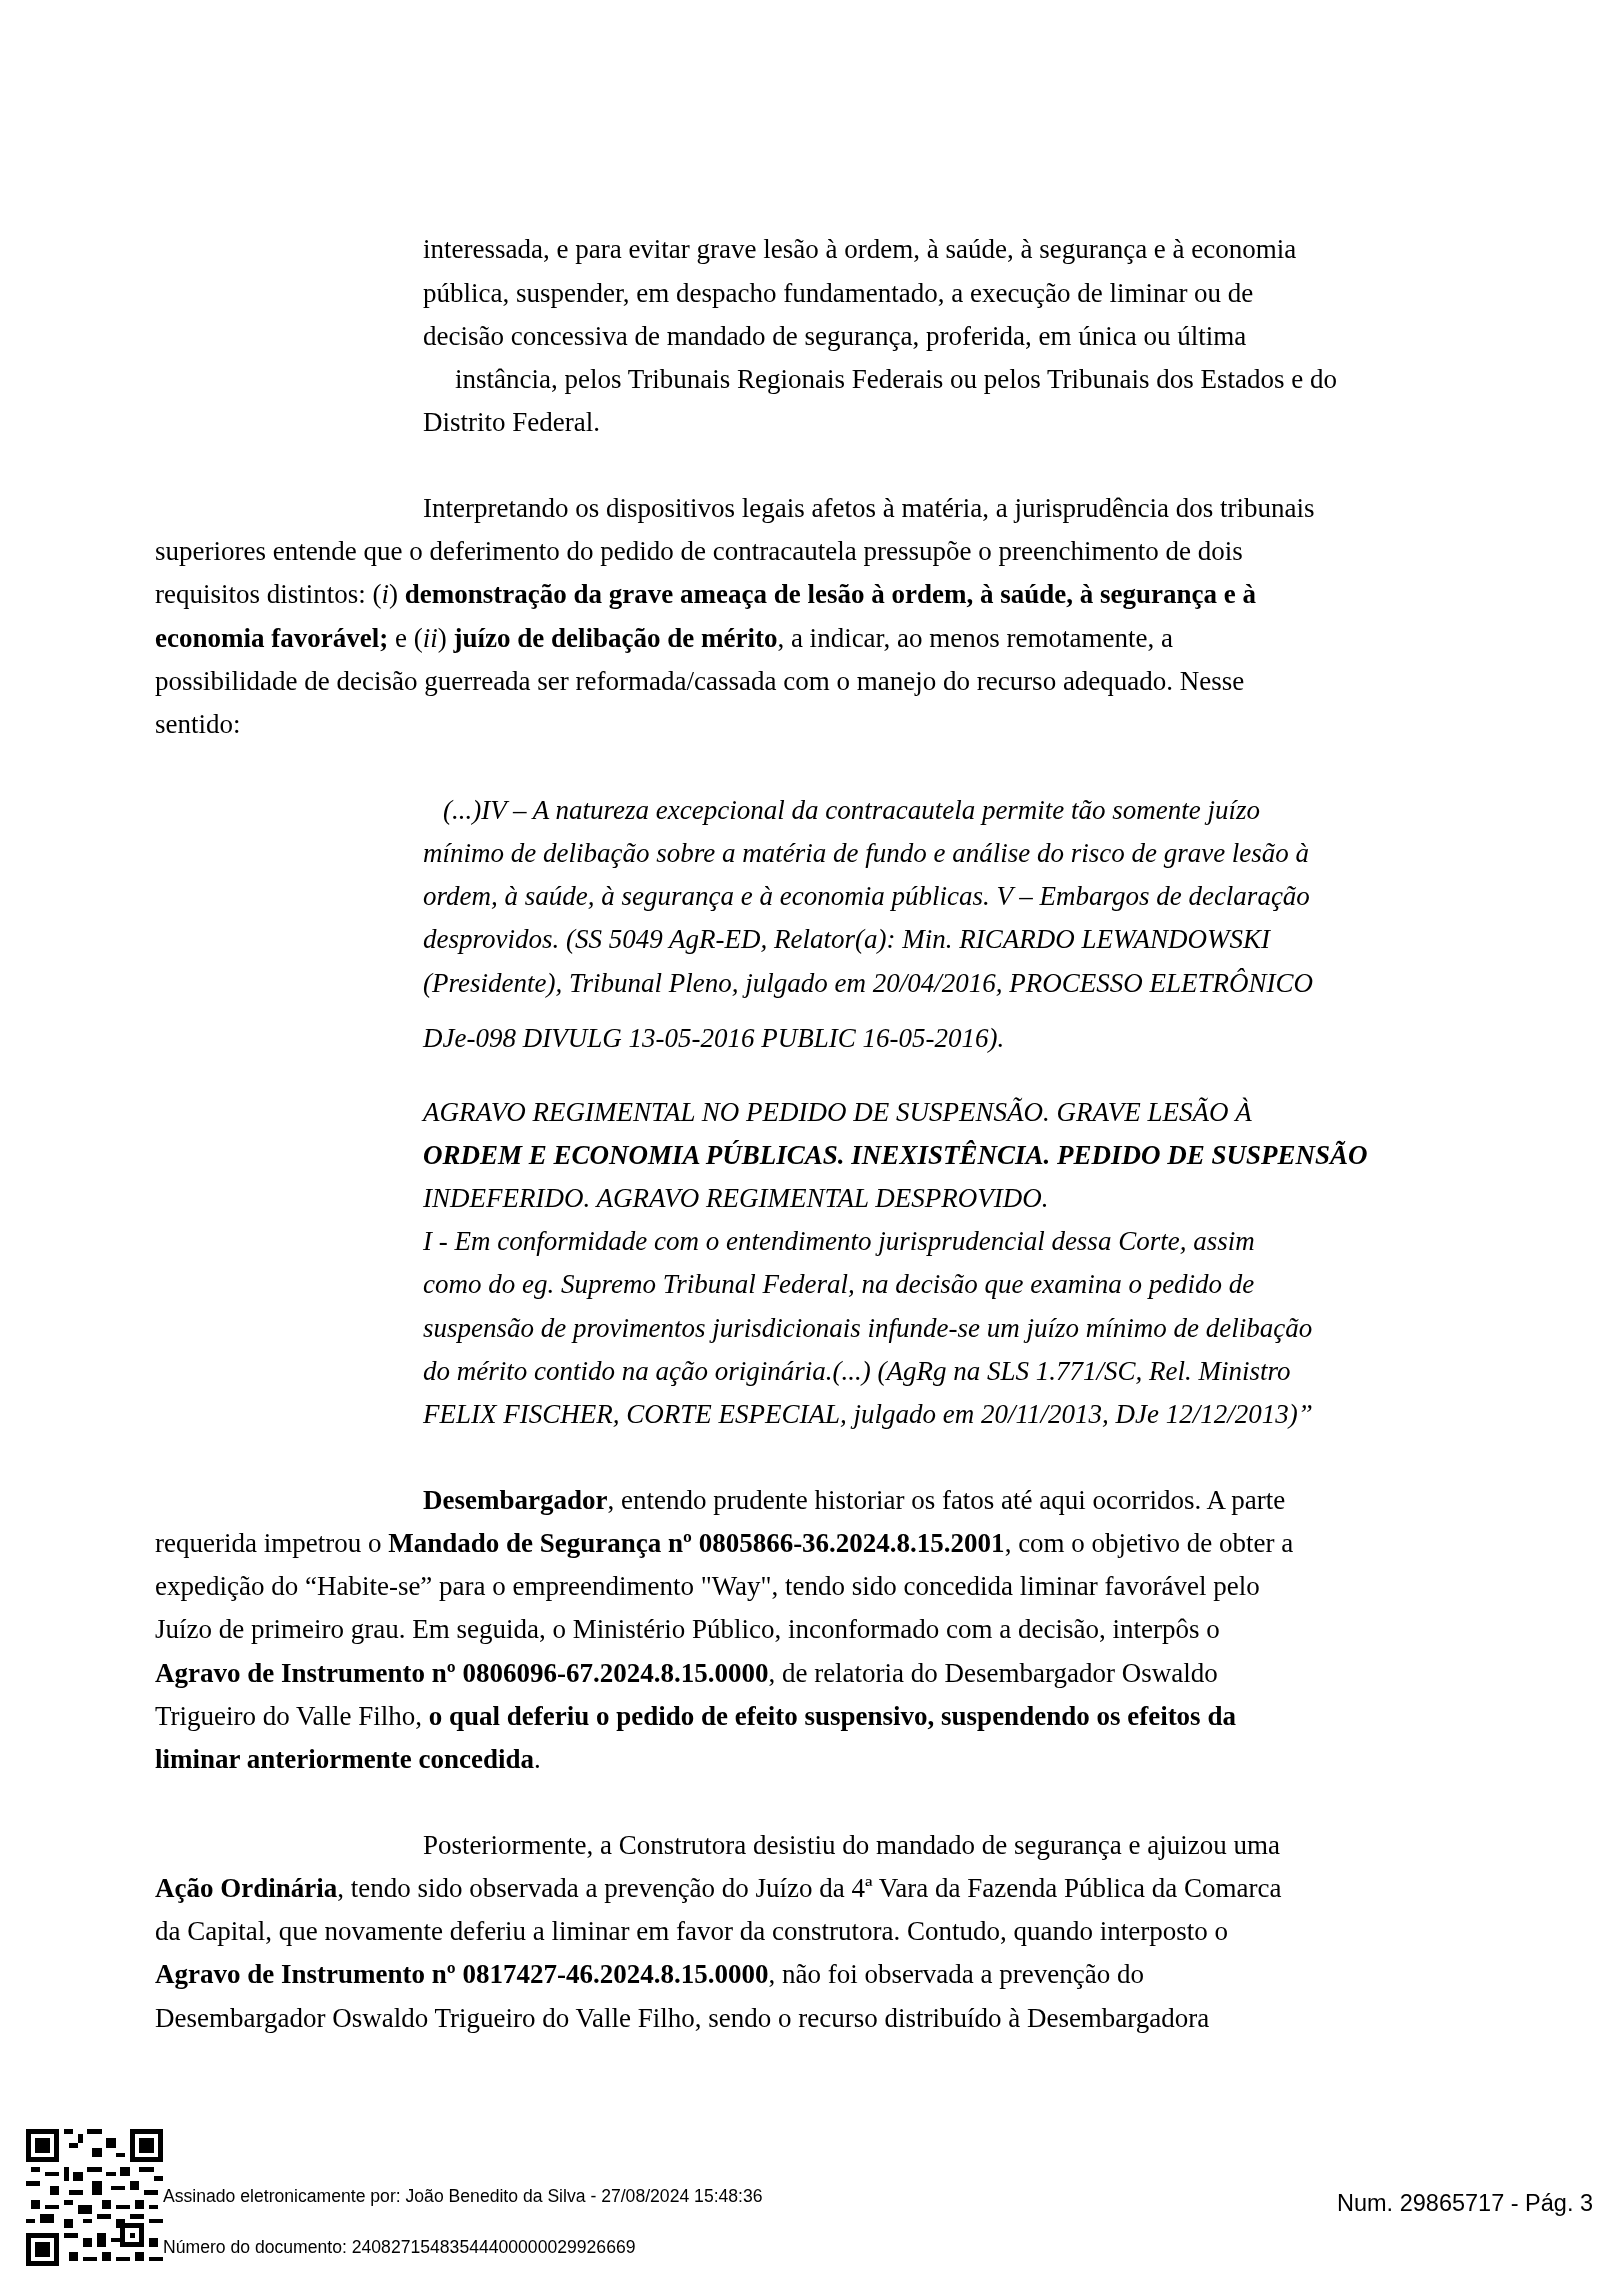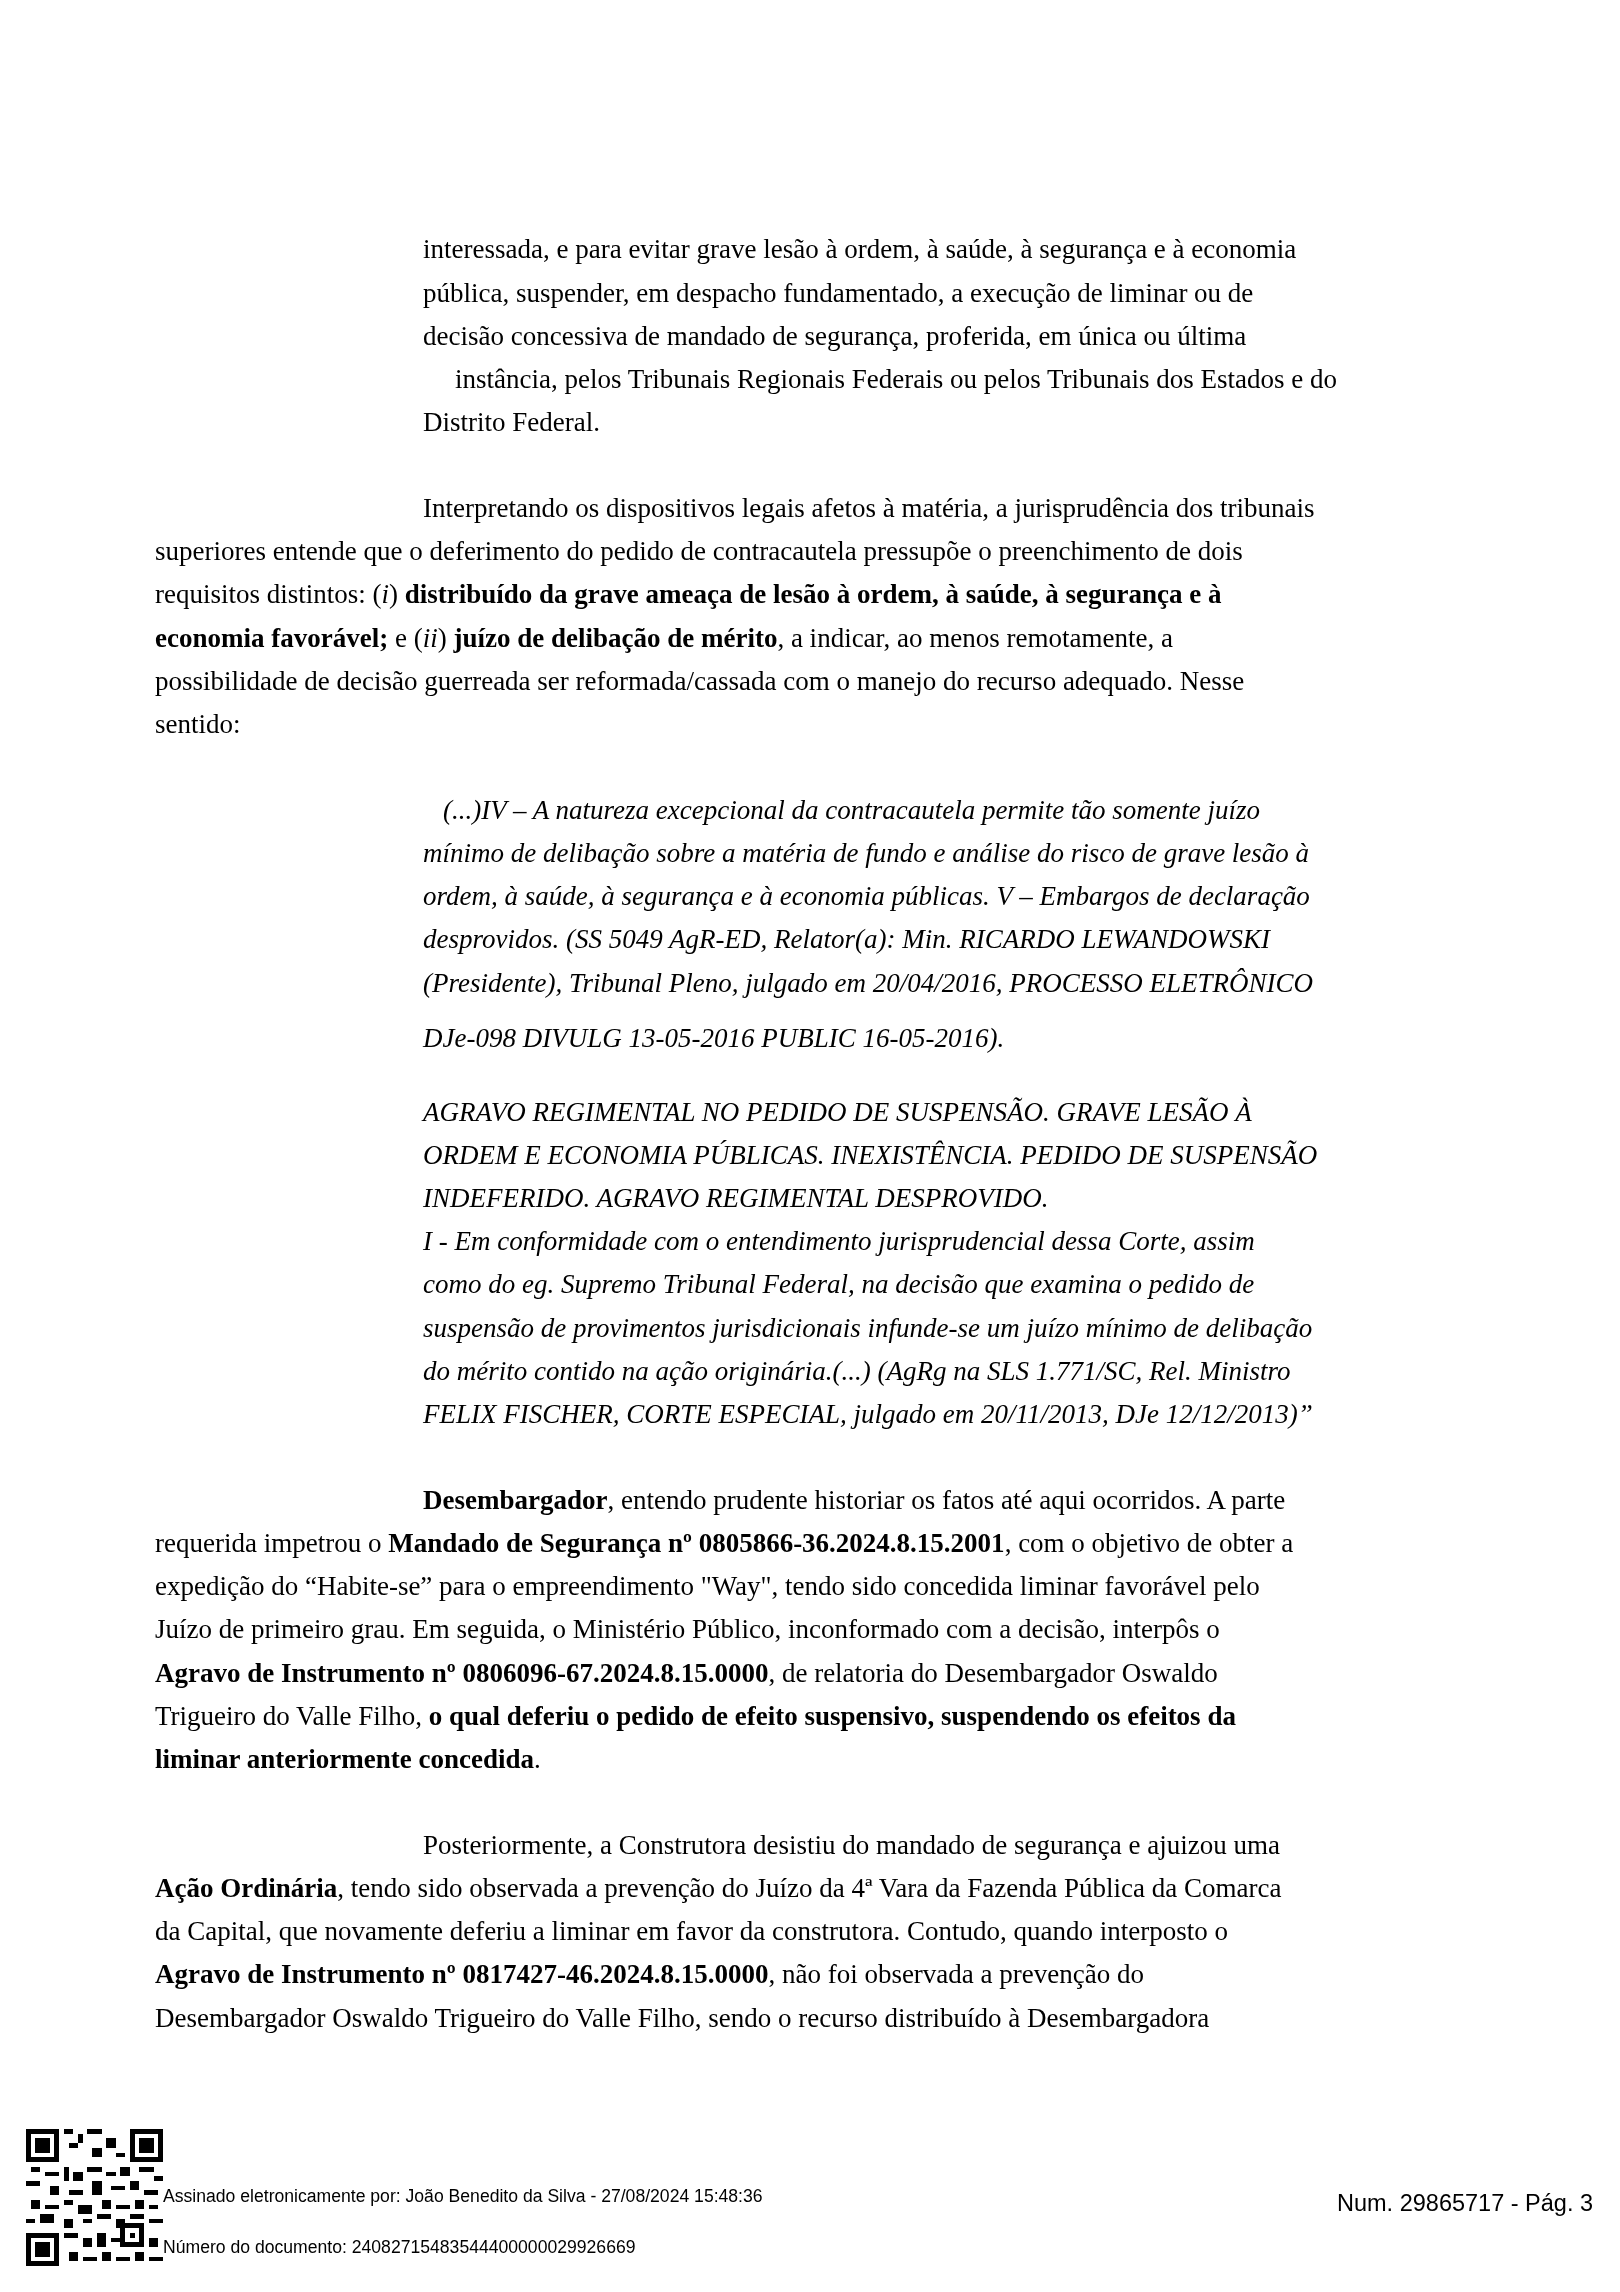--- a/index.html
+++ b/index.html
@@ -23,38 +23,38 @@
     <div class="line" style="left:423px; top:228px;">interessada, e para evitar grave lesão à ordem, à saúde, à segurança e à economia</div>
     <div class="line" style="left:423px; top:272px;">pública, suspender, em despacho fundamentado, a execução de liminar ou de</div>
     <div class="line" style="left:423px; top:315px;">decisão concessiva de mandado de segurança, proferida, em única ou última</div>
     <div class="line" style="left:423px; top:358px;margin-left:32px;">instância, pelos Tribunais Regionais Federais ou pelos Tribunais dos Estados e do</div>
     <div class="line" style="left:423px; top:401px;">Distrito Federal.</div>
   </div>
 
   <div>
     <div class="line" style="left:423px; top:487px;">Interpretando os dispositivos legais afetos à matéria, a jurisprudência dos tribunais</div>
     <div class="line" style="left:155px; top:530px;">superiores entende que o deferimento do pedido de contracautela pressupõe o preenchimento de dois</div>
-    <div class="line" style="left:155px; top:573px;"><span>requisitos distintos: (</span><i>i</i><span>) </span><b>distribuído da grave ameaça de lesão à ordem, à saúde, à segurança e à</b></div>
+    <div class="line" style="left:155px; top:573px;"><span>requisitos distintos: (</span><i>i</i><span>) </span><b>demonstração da grave ameaça de lesão à ordem, à saúde, à segurança e à</b></div>
     <div class="line" style="left:155px; top:617px;"><b>economia favorável;</b><span> e (</span><i>ii</i><span>) </span><b>juízo de delibação de mérito</b><span>, a indicar, ao menos remotamente, a</span></div>
     <div class="line" style="left:155px; top:660px;">possibilidade de decisão guerreada ser reformada/cassada com o manejo do recurso adequado. Nesse</div>
     <div class="line" style="left:155px; top:703px;">sentido:</div>
   </div>
 
   <div>
     <div class="quote-line" style="left:443px; top:789px;">(...)IV – A natureza excepcional da contracautela permite tão somente juízo</div>
     <div class="quote-line" style="left:423px; top:832px;">mínimo de delibação sobre a matéria de fundo e análise do risco de grave lesão à</div>
     <div class="quote-line" style="left:423px; top:875px;">ordem, à saúde, à segurança e à economia públicas. V – Embargos de declaração</div>
     <div class="quote-line" style="left:423px; top:918px;">desprovidos. (SS 5049 AgR-ED, Relator(a): Min. RICARDO LEWANDOWSKI</div>
     <div class="quote-line" style="left:423px; top:962px;">(Presidente), Tribunal Pleno, julgado em 20/04/2016, PROCESSO ELETRÔNICO</div>
     <div class="quote-line" style="left:423px; top:1005px;margin-top:12px;">DJe-098 DIVULG 13-05-2016 PUBLIC 16-05-2016).</div>
   </div>
 
   <div>
     <div class="quote-line" style="left:423px; top:1091px;">AGRAVO REGIMENTAL NO PEDIDO DE SUSPENSÃO. GRAVE LESÃO À</div>
-    <div class="quote-line" style="left:423px; top:1134px;">ORDEM E ECONOMIA PÚBLICAS. INEXISTÊNCIA. PEDIDO DE SUSPENSÃO</div>
+    <div class="quote-line" style="left:423px; top:1134px;font-weight:bold;">ORDEM E ECONOMIA PÚBLICAS. INEXISTÊNCIA. PEDIDO DE SUSPENSÃO</div>
     <div class="quote-line" style="left:423px; top:1177px;">INDEFERIDO. AGRAVO REGIMENTAL DESPROVIDO.</div>
     <div class="quote-line" style="left:423px; top:1220px;">I - Em conformidade com o entendimento jurisprudencial dessa Corte, assim</div>
     <div class="quote-line" style="left:423px; top:1263px;">como do eg. Supremo Tribunal Federal, na decisão que examina o pedido de</div>
     <div class="quote-line" style="left:423px; top:1307px;">suspensão de provimentos jurisdicionais infunde-se um juízo mínimo de delibação</div>
     <div class="quote-line" style="left:423px; top:1350px;">do mérito contido na ação originária.(...) (AgRg na SLS 1.771/SC, Rel. Ministro</div>
     <div class="quote-line" style="left:423px; top:1393px;">FELIX FISCHER, CORTE ESPECIAL, julgado em 20/11/2013, DJe 12/12/2013)”</div>
   </div>
 
   <div>
     <div class="line" style="left:423px; top:1479px;"><b>Desembargador</b><span>, entendo prudente historiar os fatos até aqui ocorridos. A parte</span></div>

